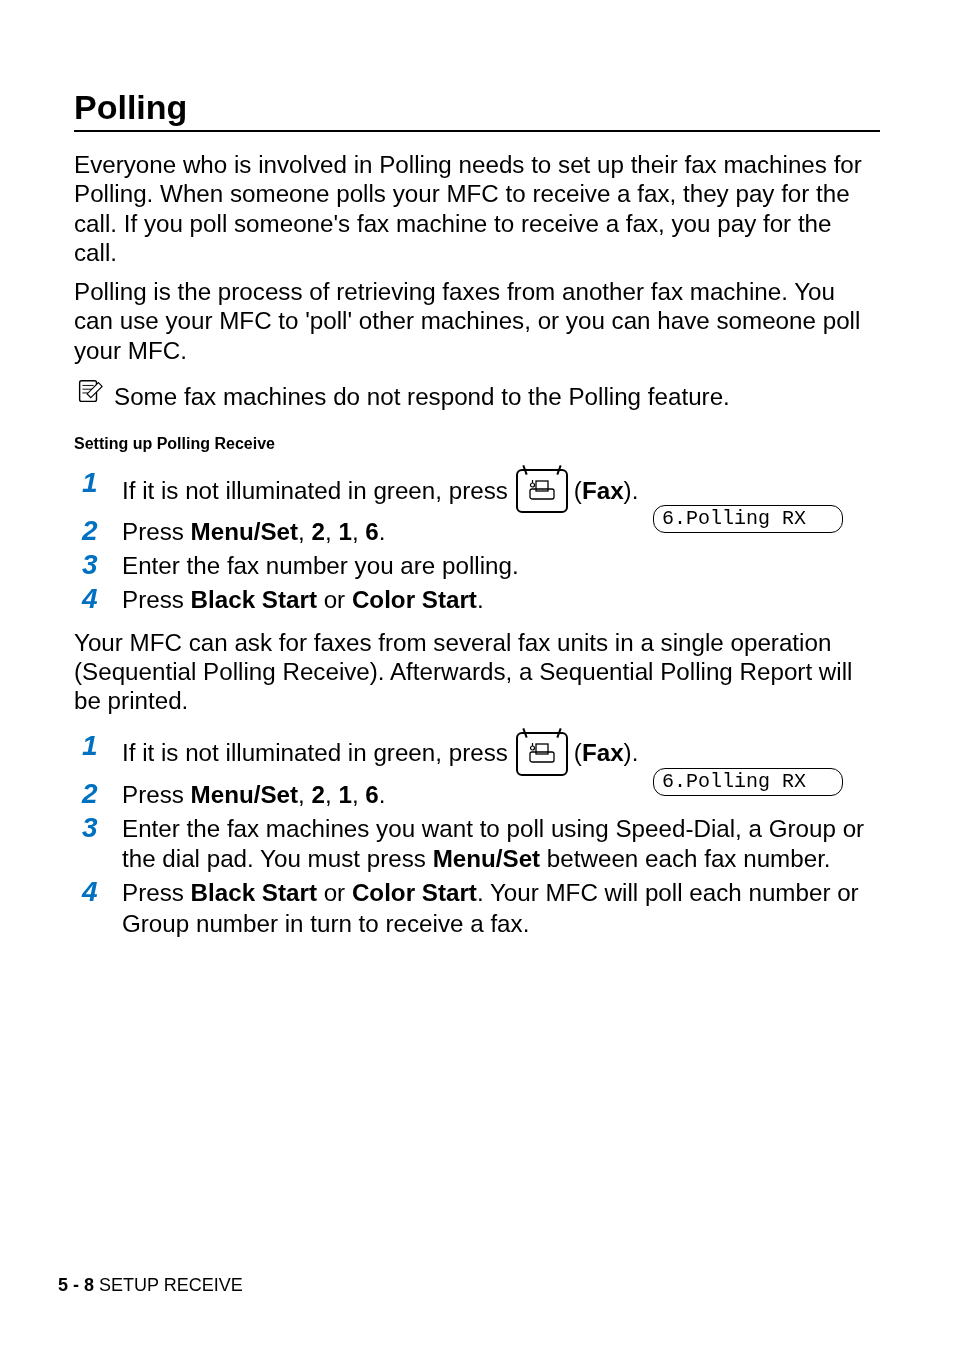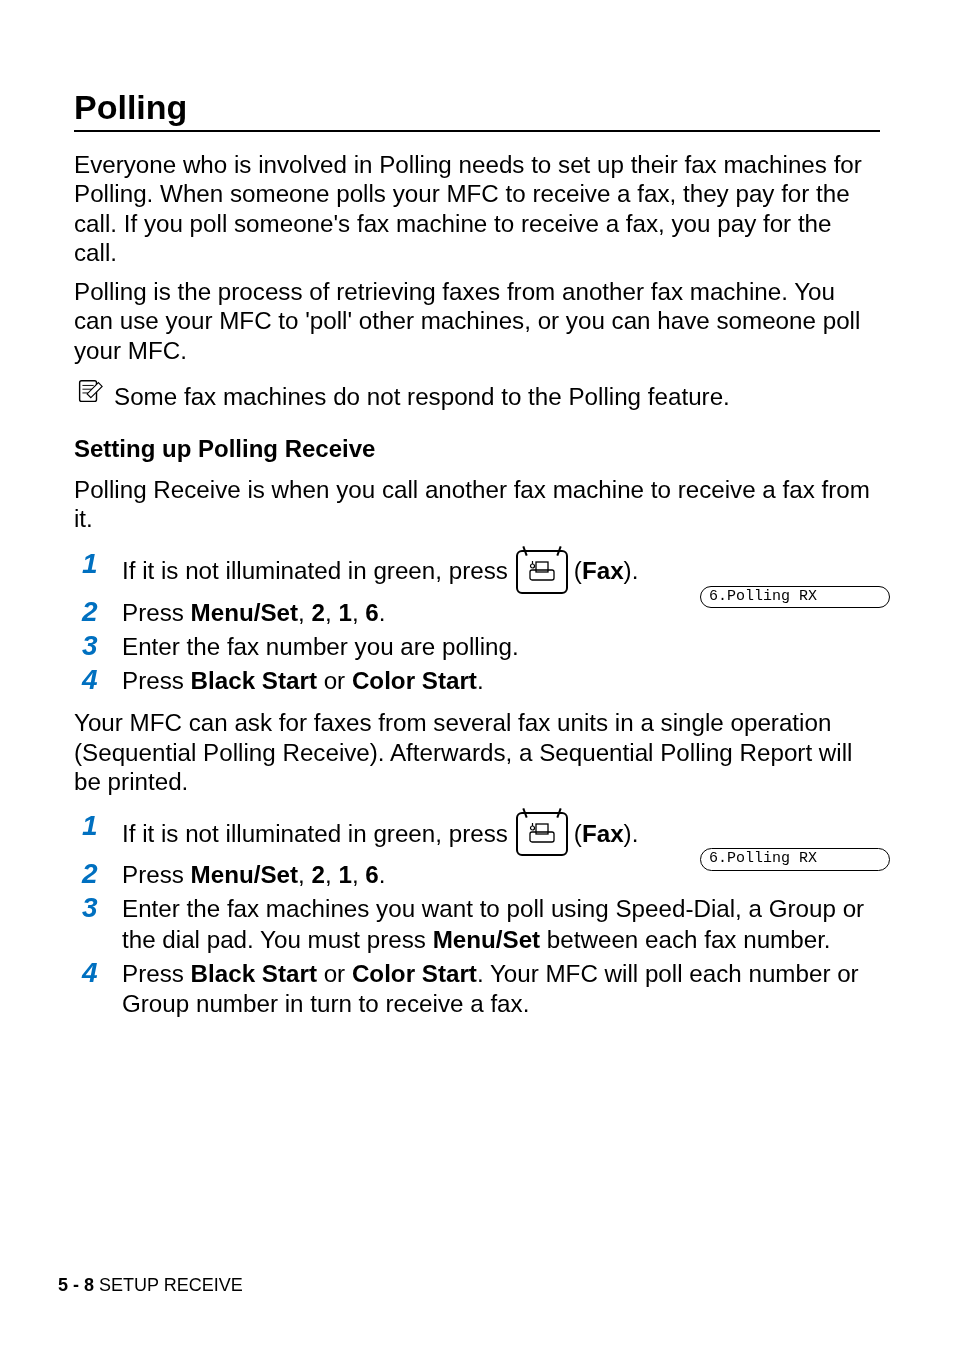--- a/index.html
+++ b/index.html
@@ -44,21 +44,21 @@
     width: 30px;
     height: 30px;
     flex: 0 0 30px;
     margin-top: 2px;
   }
   .note .text {
     font-size: 24.2px;
     line-height: 1.21;
   }
   .h2 {
-    font-size: 24px;
+    font-size: 16px;
     font-weight: bold;
     margin: 12px 0 12px 0;
   }
   ol.steps {
     list-style: none;
     counter-reset: step;
     padding: 0;
     margin: 16px 0 12px 0;
   }
   ol.steps > li {
@@ -109,25 +109,24 @@
     transform: rotate(20deg);
   }
   .fax-icon-box::before { left: 6px; transform: rotate(-20deg);}
   .fax-icon-box::after  { right: 6px; }
   .lcd {
     display: inline-block;
     border: 1.5px solid #000;
     border-radius: 12px;
     padding: 2px 12px 2px 8px;
     font-family: "Courier New", Courier, monospace;
-    font-size: 15px;
+    font-size: 20px;
     line-height: 1.1;
     min-width: 190px;
     box-sizing: border-box;
-    margin-left: 47px;
   }
   .step-flex {
     display: flex;
     align-items: center;
     flex-wrap: wrap;
   }
   
   .section-rel { position: relative; }
   .lcd-pos-1 { position: absolute; left: 579px; top: 36px; }
   .lcd-pos-2 { position: absolute; left: 579px; top: 36px; }
@@ -164,21 +163,20 @@
         <line x1="9" y1="9" x2="21" y2="9" stroke="#000" stroke-width="1"></line>
         <line x1="9" y1="13" x2="21" y2="13" stroke="#000" stroke-width="1"></line>
         <line x1="9" y1="17" x2="21" y2="17" stroke="#000" stroke-width="1"></line>
         <path d="M18 22 L30 10 L26 6 L14 18 Z" fill="#fff" stroke="#000" stroke-width="1.2"></path>
       </svg>
     </span>
     <span class="text">Some fax machines do not respond to the Polling feature.</span>
   </div>
 
   <h2 class="h2">Setting up Polling Receive</h2>
-  <p class="para">Polling Receive is when you call another fax machine to receive a fax from it.</p>
 
   <div class="section-rel">
     <span class="lcd lcd-pos-1">6.Polling RX</span>
     <ol class="steps">
       <li>
         <span class="step-flex">
           <span>If it is not illuminated in green, press </span>
           <span class="inline-fax">
             <span class="fax-icon-box">
               <svg width="28" height="24" viewBox="0 0 28 24">

